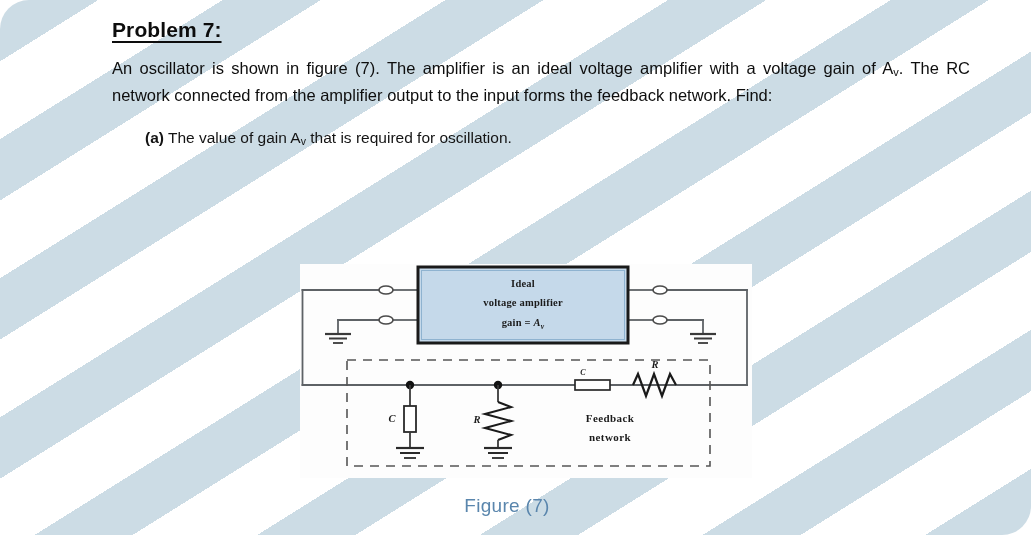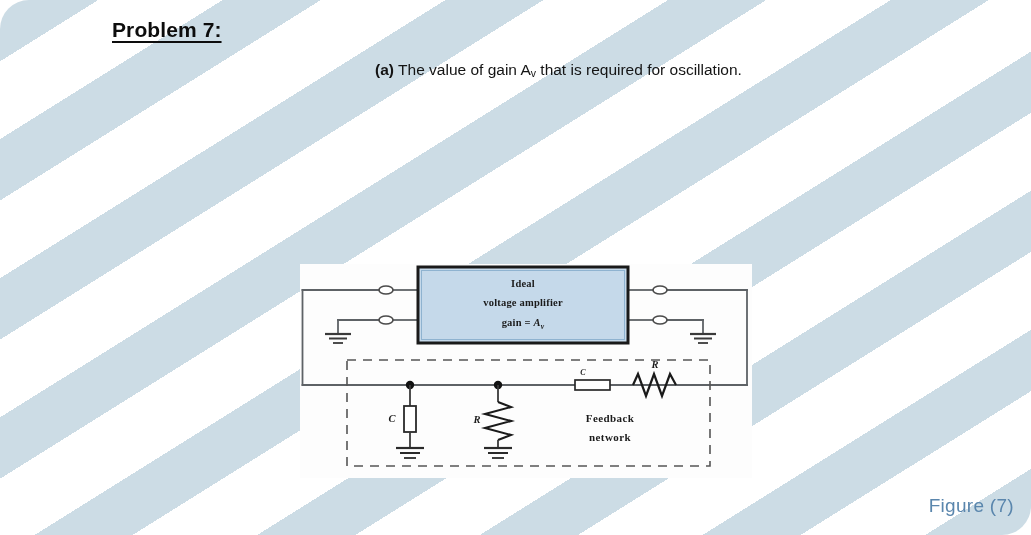--- a/index.html
+++ b/index.html
@@ -65,21 +65,20 @@
 
   .items {
     margin-top: 18px;
     padding-left: 33px;
   }
   .item {
     font-size: 15.5px;
     color: #141414;
     line-height: 1.4;
     margin-bottom: 22px;
-    text-align: center;
   }
   .item b {
     font-weight: bold;
   }
   .item .sub {
     font-size: 10.5px;
     vertical-align: -0.18em;
   }
 
   
@@ -102,21 +101,21 @@
     position: absolute;
     left: 0;
     top: 0;
   }
 
   .fig-caption {
     position: absolute;
     left: 0;
     top: 495px;
     width: 1014px;
-    text-align: right;
+    text-align: center;
     font-size: 19px;
     color: #5a86ad;
     letter-spacing: 0.3px;
   }
 
   .svg-text {
     font-family: "Liberation Serif", serif;
     fill: #1b1b1b;
   }
   .amp-label {
@@ -142,20 +141,21 @@
 </style>
 </head>
 <body>
 
 <div id="page">
 
   <div class="content">
 
     <div class="problem-title">Problem 7:</div>
 
+    <p class="para"><span>An oscillator is shown in figure (7). The amplifier is an ideal voltage amplifier with a voltage gain of A</span><span class="sub">v</span><span>. The RC network connected from the amplifier output to the input forms the feedback network. Find:</span></p>
 
     <div class="items">
 
       <div class="item"><b>(a)</b> <span>The value of gain A</span><span class="sub">v</span><span> that is required for oscillation.</span></div>
 
 
     </div>
   </div>
 
   <div id="figure-wrap">

